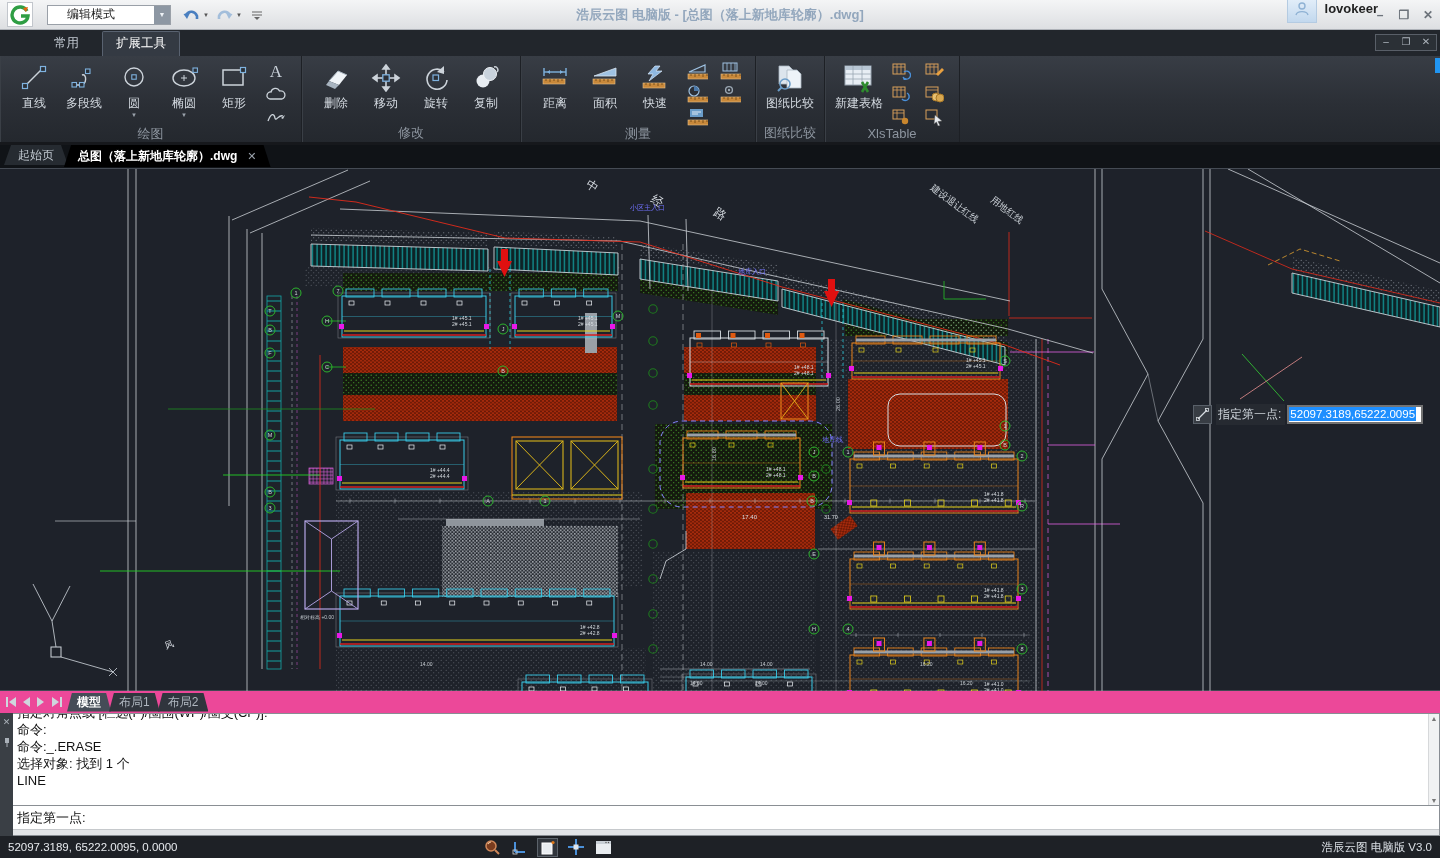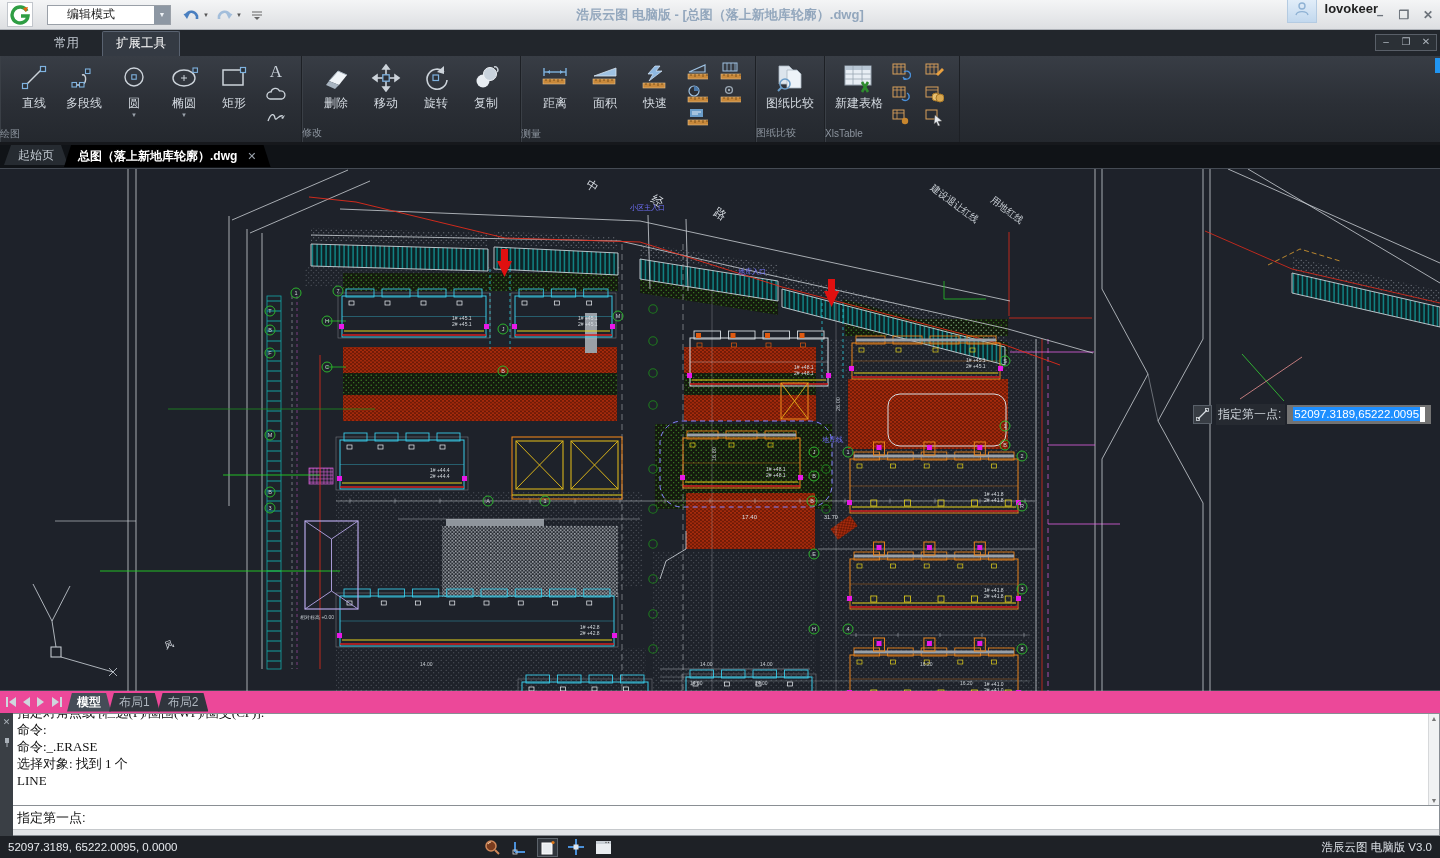--- a/index.html
+++ b/index.html
@@ -20,37 +20,37 @@
 .wbtn{width:16px;height:18px;color:#6d737b;font-size:12px;text-align:center;line-height:18px;font-weight:bold}
 #ribbon-tabs{height:26px;background:#22262c;display:flex;align-items:flex-end;position:relative}
 .rtab{margin-left:9px;padding:3px 13px 4px;font-size:12.5px;color:#c3cad2;border:1px solid transparent;border-bottom:none}
 .rtab:first-of-type{margin-left:40px}
 .rtab.active{background:#343a43;border-color:#596270;color:#fff;border-radius:2px 2px 0 0}
 #child-controls{position:absolute;right:3px;top:4px;border:1px solid #595f68;display:flex;padding:1px 2px;gap:4px;background:#2b3036}
 .cbtn{width:16px;height:13px;color:#aeb5bd;font-size:10px;line-height:12px;text-align:center}
 #ribbon{height:89px;background:linear-gradient(#383d45,#2b2f36 55%,#24282e);display:flex;position:relative;border-bottom:3px solid #16181c}
 .rgroup{display:flex;flex-direction:column;border-right:1px solid #1d2025;box-shadow:1px 0 0 #3a3f46 inset;position:relative;padding-top:2px}
 .ritems{flex:1;display:flex;align-items:flex-start;padding:0 9px}
-.rglabel{height:16px;text-align:left;font-size:10px;color:#8d959f;line-height:14px}
+.rglabel{height:16px;text-align:center;font-size:13px;color:#8d959f;line-height:14px}
 .rbtn{display:flex;flex-direction:column;align-items:center;width:50px;padding-top:3px}
 .rbtn .ricon{height:34px;display:flex;align-items:center;justify-content:center}
 .rbtn .rlabel{font-size:12px;color:#d4dae1;white-space:nowrap}
 .rbtn .rcaret{font-size:6px;color:#9aa2ab;line-height:6px}
 .narrowcol{display:flex;flex-direction:column;justify-content:flex-start;gap:2px;padding:2px 3px 0}
 .sbtn{width:27px;height:21px;display:flex;align-items:center;justify-content:center}
 #blue-sliver{position:absolute;right:0;top:2px;width:5px;height:15px;background:#2196f3}
 #doc-tabs{height:23px;background:#101317;display:flex;align-items:flex-start;padding-left:4px}
 .dtab{height:20px;display:flex;align-items:center;padding:0 14px;font-size:12px;color:#c2c9d1;background:#262b31;clip-path:polygon(7px 0,calc(100% - 7px) 0,100% 100%,0 100%);margin-right:-4px}
 .dtab.active{background:#000000;color:#fff;font-weight:bold;height:22px}
 .dtab .closex{margin-left:10px;color:#99a1aa;font-weight:normal;font-size:11px}
 #canvas-wrap{height:522px;position:relative;background:#1e222a;border-top:1px solid #454b54}
 #tooltip{position:absolute;left:1193px;top:235px;display:flex;align-items:center;height:20px}
 #tooltip .tico{width:19px;height:19px;background:#383d44;border:1px solid #596069;display:flex;align-items:center;justify-content:center;margin-right:4px}
 #tooltip .tlabel{font-size:12px;color:#ccd2d9;background:rgba(40,44,50,.85);padding:2px 4px 2px 2px;white-space:nowrap}
-#tooltip .tinput{height:19px;background:#fff;border:6px solid #737373;display:flex;align-items:center;margin-left:2px}
+#tooltip .tinput{height:19px;background:#fff;border:2px solid #737373;display:flex;align-items:center;margin-left:2px}
 #tooltip .tsel{background:#1e8fff;color:#fff;font-size:11.5px;padding:1px 1px;white-space:nowrap}
 #tooltip .tcaret{width:5px;height:15px;background:#fff}
 #layout-bar{height:23px;background:#ec4899;border-top:1px solid #424953;display:flex;align-items:center}
 #nav-btns{display:flex;gap:3px;padding:0 5px;align-items:center}
 .nbtn{width:12px;height:12px;display:flex;align-items:center;justify-content:center}
 .ltab{height:19px;padding:0 10px;font-size:12px;color:#aeb6bf;background:#30353d;display:flex;align-items:center;clip-path:polygon(5px 0,calc(100% - 5px) 0,100% 100%,0 100%);margin-right:-2px}
 .ltab.active{background:#454c57;color:#fff;font-weight:bold}
 #command{height:123px;background:#fff;position:relative;display:flex}
 #cmd-gutter{width:13px;background:#3a3f45;display:flex;flex-direction:column;align-items:center;color:#aab1b9;font-size:9px;gap:10px;padding-top:4px}
 #cmd-main{flex:1;display:flex;flex-direction:column;border:1px solid #888d93;border-left:none}
@@ -1047,21 +1047,21 @@
   <div id="command">
     <div id="cmd-gutter">
       <span>✕</span>
       <span><svg width="8" height="10" viewBox="0 0 8 10">
             <rect x="2" y="1" width="4" height="5" fill="#aab1b9"></rect>
             <line x1="4" y1="6" x2="4" y2="10" stroke="#aab1b9"></line>
           </svg></span>
     </div>
     <div id="cmd-main">
       <div id="cmd-history">
-        <div id="cmd-lines" style="margin-top: -10px; font-family: Liberation Serif, serif;">
+        <div id="cmd-lines" style="margin-top: -10px;">
             <div class="cmdline">指定对角点或 [栏选(F)/圈围(WP)/圈交(CP)]:</div>
             <div class="cmdline">命令:</div>
             <div class="cmdline">命令:_.ERASE</div>
             <div class="cmdline">选择对象: 找到 1 个</div>
             <div class="cmdline">LINE</div>
           </div>
         <div id="cmd-scroll">
             <span>▲</span>
             <span>▼</span>
           </div>

